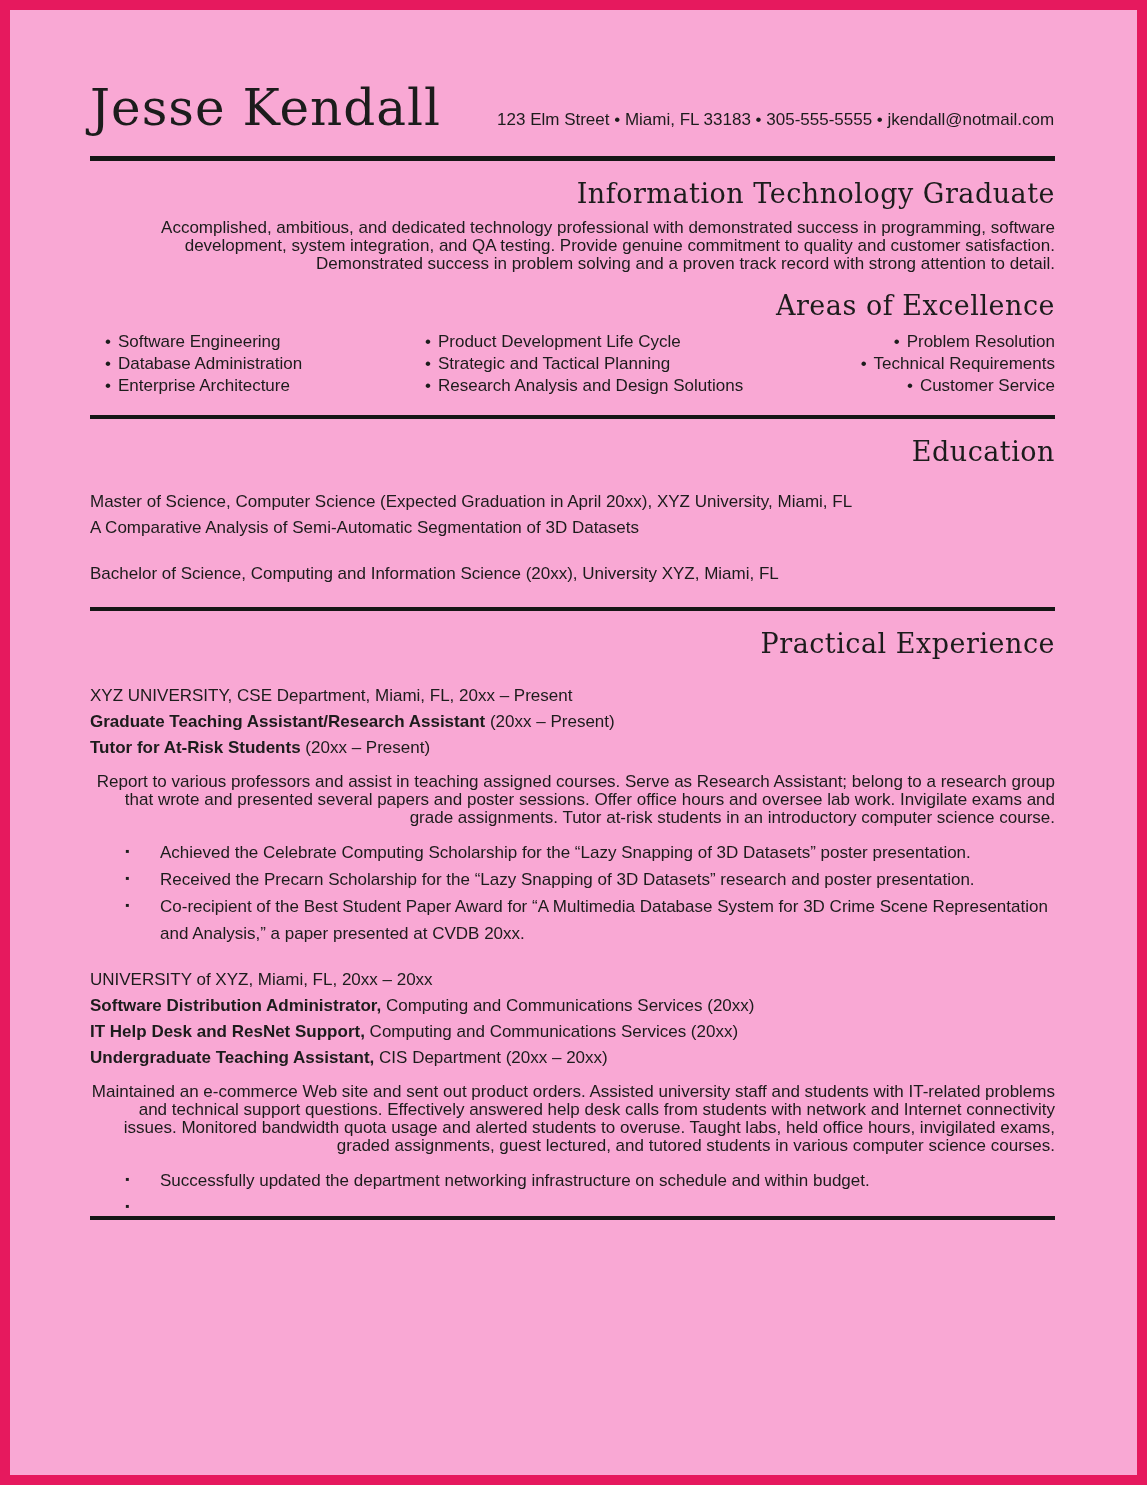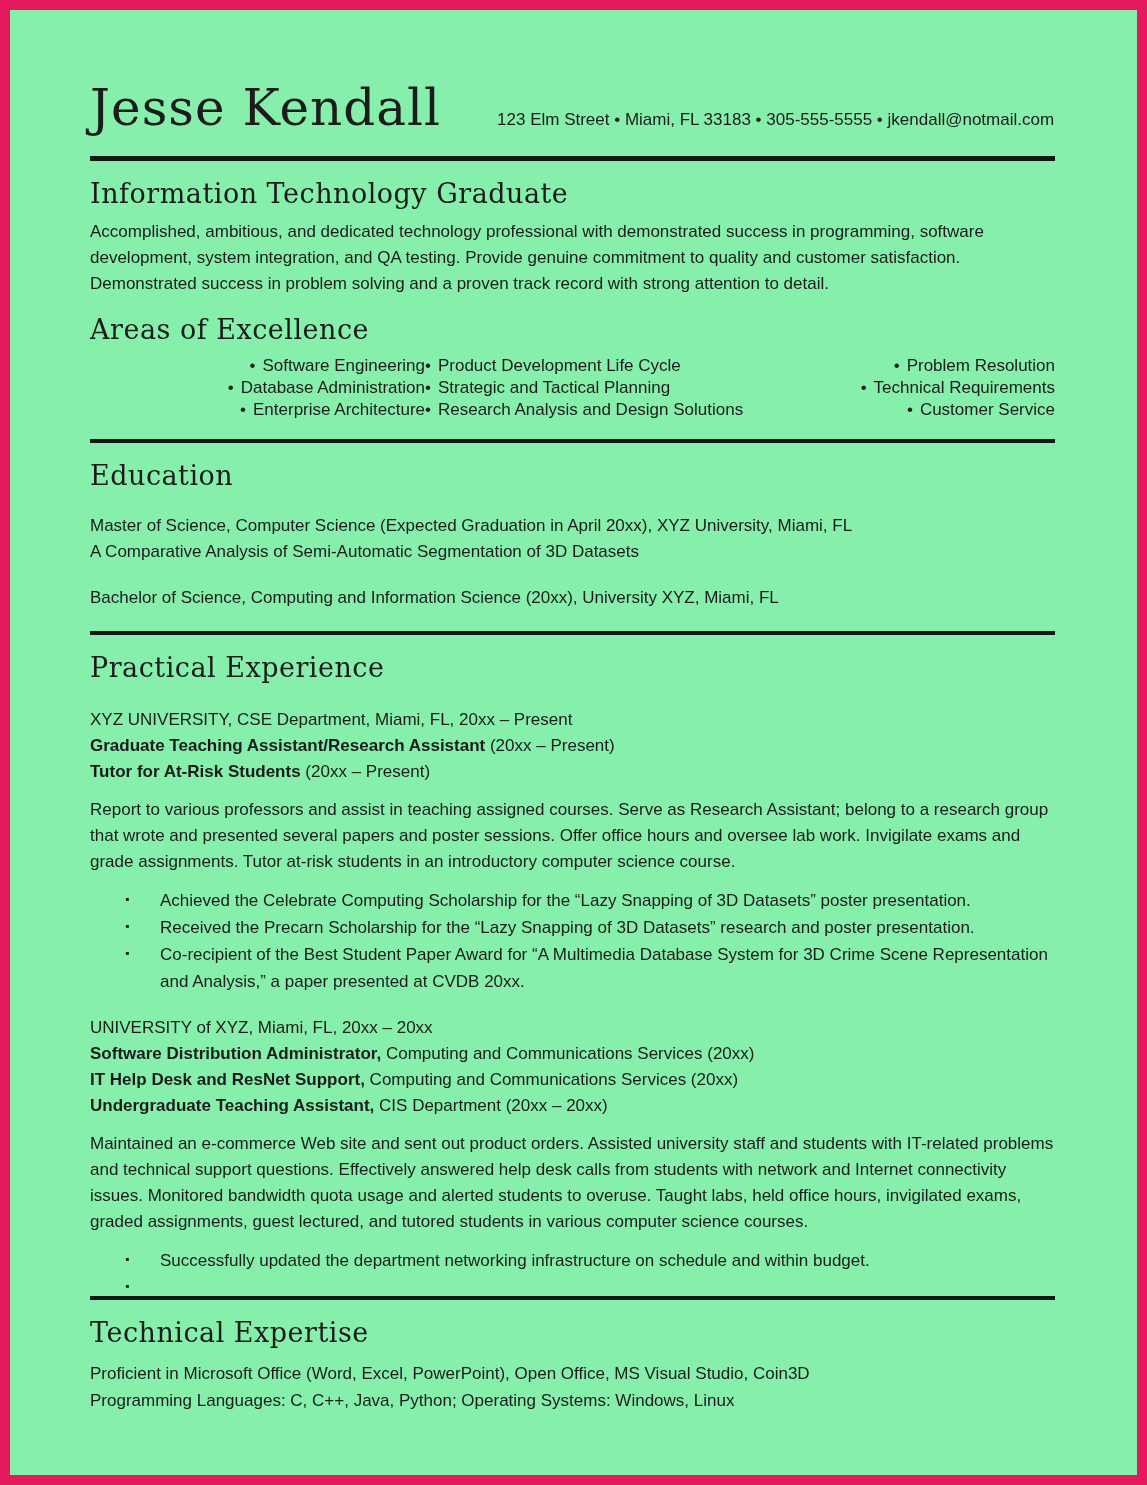--- a/index.html
+++ b/index.html
@@ -1,21 +1,21 @@
 <!DOCTYPE html>
 <html><head>
 <meta charset="utf-8">
 <style>
   html, body { margin: 0; padding: 0; background: #ffffff; }
   .page {
     width: 1147px;
     height: 1485px;
     box-sizing: border-box;
     border: 10px solid #e6195e;
-    background: #86efac;
+    background: #f9a8d4;
     font-family: "Liberation Sans", sans-serif;
     color: #1c1c1c;
     overflow: hidden;
   }
   .content { padding: 64px 82px 0 80px; }
 
   
   .header-row { display: flex; align-items: baseline; gap: 56px; }
   .name {
     font-family: "DejaVu Serif", serif;
@@ -33,28 +33,29 @@
   .rule-section { height: 4px; }
 
   
   .section-heading {
     font-family: "DejaVu Serif", serif;
     font-weight: 400;
     font-size: 27px;
     line-height: 34px;
     letter-spacing: 0.5px;
     margin: 16px 0 0 0;
+    text-align: right;
   }
 
-  .body { font-size: 17px; line-height: 26px; margin: 8px 0 0 0; }
+  .body { font-size: 17px; line-height: 18px; margin: 8px 0 0 0; text-align: right; }
 
   
   .areas-grid { display: flex; margin-top: 8px; padding-left: 15px; }
   .areas-col { font-size: 17px; line-height: 22px; }
-  .areas-col:nth-child(1) { width: 320px; text-align: right; }
+  .areas-col:nth-child(1) { width: 320px; }
   .areas-col:nth-child(2) { width: 420px; }
   .areas-col:nth-child(3) { flex: 1; text-align: right; }
   .area-item { white-space: nowrap; }
   .bullet-dot { margin-right: 7px; }
 
   
   .edu-wrap { margin-top: 20px; }
   .edu-entry { margin-bottom: 20px; }
   .edu-line { font-size: 17px; line-height: 26px; }
 
@@ -170,22 +171,15 @@
               <li><span class="sq">▪</span><span>Successfully updated the department networking infrastructure on schedule and within budget.</span></li>
               <li><span class="sq">▪</span></li>
             </ul>
           </div>
         </div>
     </div>
 
     <div class="spacer-lg"></div>
     <div class="rule rule-section"></div>
 
-    <div>
-      <h2 class="section-heading">Technical Expertise</h2>
-      <div class="tech-lines">
-          <div class="tech-line">Proficient in Microsoft Office (Word, Excel, PowerPoint), Open Office, MS Visual Studio, Coin3D</div>
-          <div class="tech-line">Programming Languages: C, C++, Java, Python; Operating Systems: Windows, Linux</div>
-        </div>
-    </div>
 
   </div>
 </div>
 
 </body></html>

